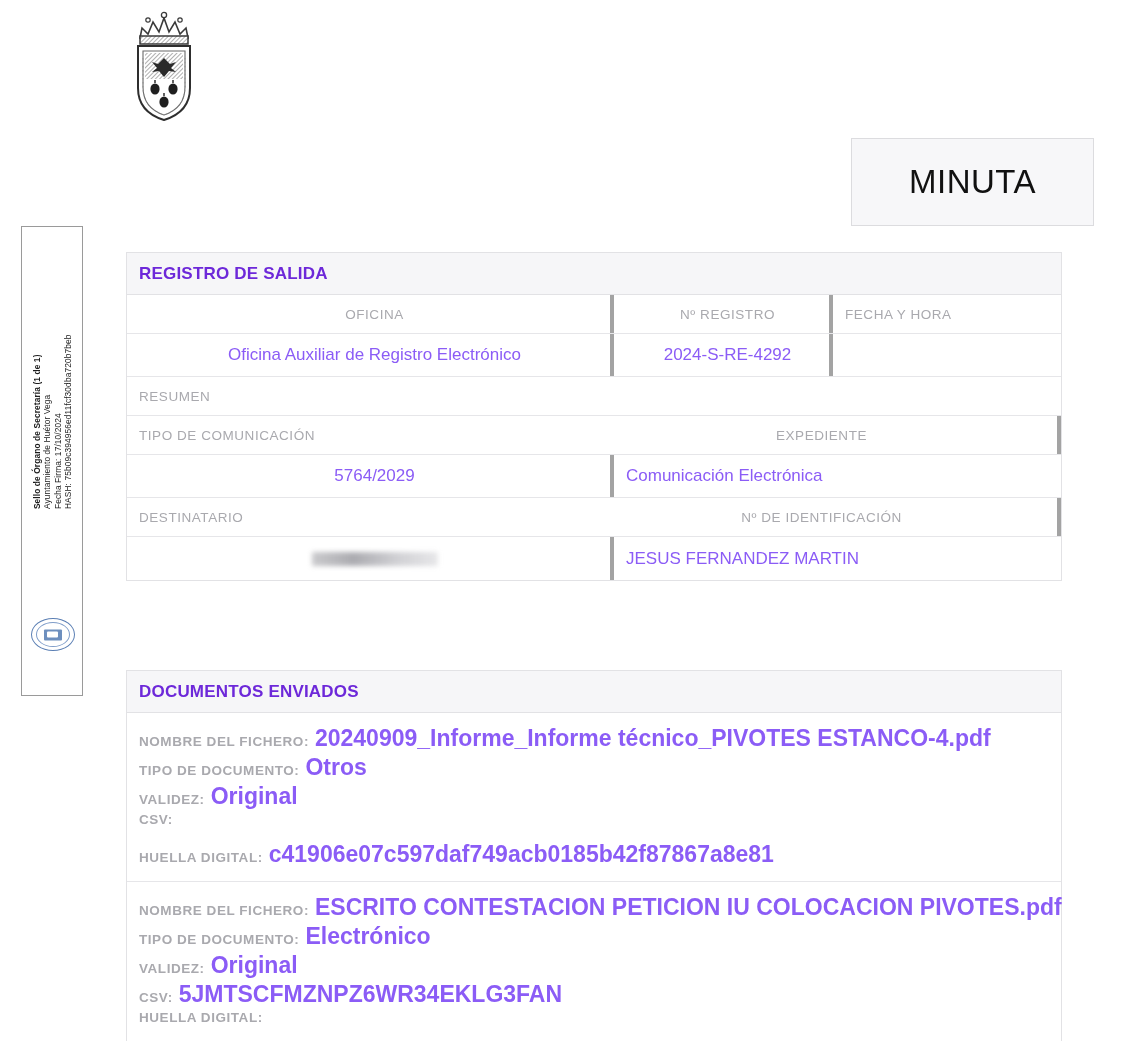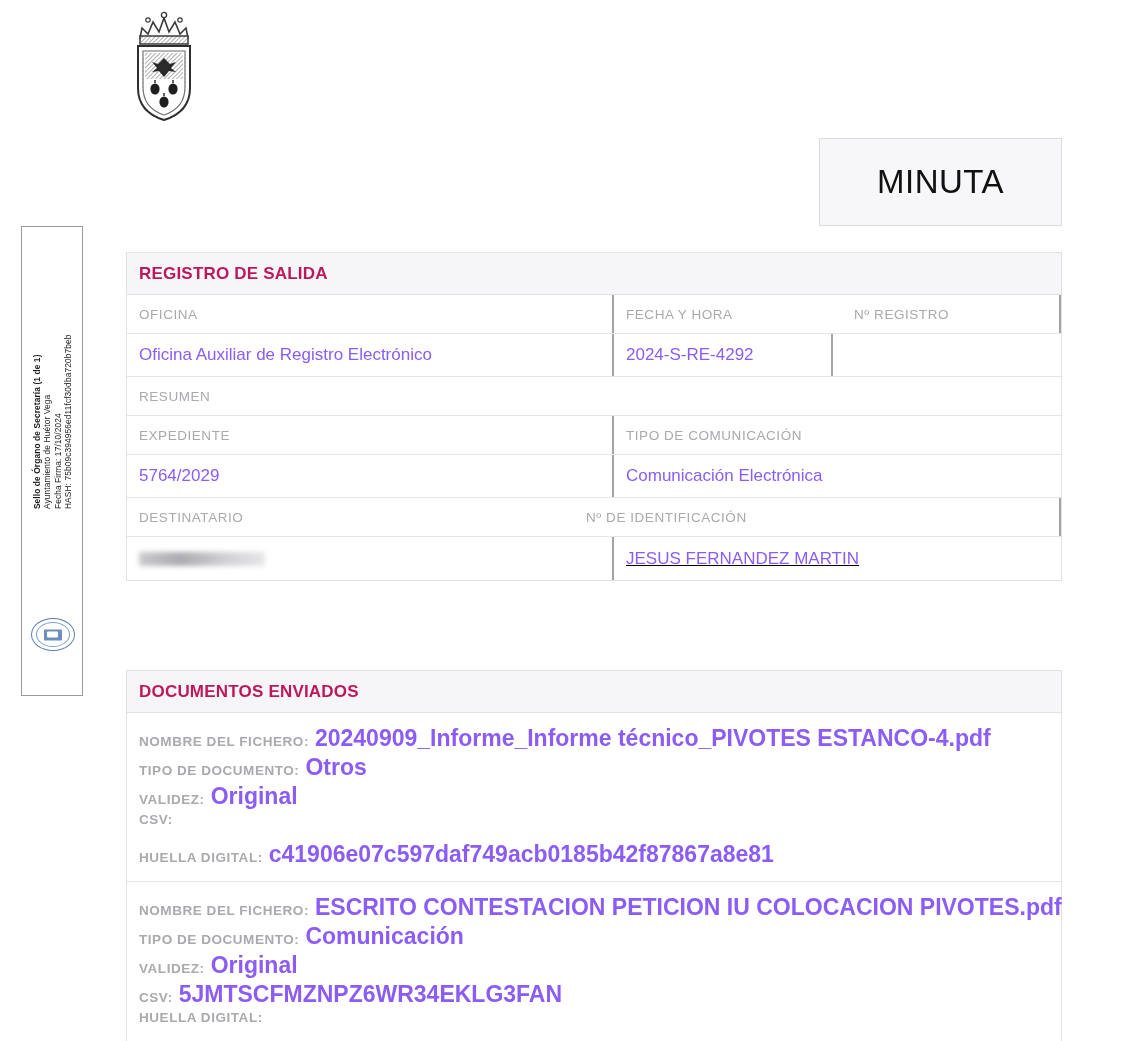--- a/index.html
+++ b/index.html
@@ -88,21 +88,21 @@
     position: absolute;
     left: 128px;
     top: 8px;
     width: 72px;
     height: 116px;
   }
 
   
   .minuta-box {
     position: absolute;
-    left: 819px;
+    left: 851px;
     top: 138px;
     width: 243px;
     height: 88px;
     background: #f7f7f9;
     border: 1px solid #dcdcdf;
     display: flex;
     align-items: center;
     justify-content: center;
   }
   .minuta-label {
@@ -126,36 +126,36 @@
     background: #f6f6f8;
     border-bottom: 1px solid #e2e2e5;
     height: 42px;
     display: flex;
     align-items: center;
     padding-left: 12px;
   }
   .panel-header-title {
     font-size: 17px;
     font-weight: bold;
-    color: #be185d;
+    color: #6d28d9;
     letter-spacing: 0.2px;
   }
 
   .row { display: flex; border-bottom: 1px solid #e6e6e9; }
-  .row:last-child { border-bottom: none; text-decoration: underline; }
+  .row:last-child { border-bottom: none; }
   .row.label-row { height: 39px; }
   .row.value-row { height: 43px; }
 
   .cell {
     display: flex;
     align-items: center;
     padding-left: 12px;
     overflow: hidden;
   }
-  .cell.div-right { border-right: 2px solid #a3a3a3; }
+  .cell.div-right { border-right: 4px solid #a3a3a3; justify-content: center; }
 
   
   .col-a { width: 487px; }
   .col-b { width: 219px; }
   .col-c { width: 228px; }
   .col-half-a { width: 487px; }
   .col-half-b { width: 447px; }
   .col-full { width: 934px; }
 
   .lbl {
@@ -255,50 +255,50 @@
   <div class="panel" id="registro-panel">
 
     <div class="panel-header">
       <span class="panel-header-title">REGISTRO DE SALIDA</span>
     </div>
 
     <div class="row label-row">
       <div class="cell col-a div-right">
         <span class="lbl">OFICINA</span>
       </div>
+      <div class="cell col-b div-right">
+        <span class="lbl">Nº REGISTRO</span>
+      </div>
       <div class="cell col-c">
         <span class="lbl">FECHA Y HORA</span>
-      </div>
-      <div class="cell col-b div-right">
-        <span class="lbl">Nº REGISTRO</span>
       </div>
     </div>
 
     <div class="row value-row">
       <div class="cell col-a div-right">
         <span class="val">Oficina Auxiliar de Registro Electrónico</span>
       </div>
       <div class="cell col-b div-right">
         <span class="val">2024-S-RE-4292</span>
       </div>
     </div>
 
     <div class="row label-row">
       <div class="cell col-full">
         <span class="lbl">RESUMEN</span>
       </div>
     </div>
 
 
     <div class="row label-row">
+      <div class="cell col-half-b">
+        <span class="lbl">TIPO DE COMUNICACIÓN</span>
+      </div>
       <div class="cell col-half-a div-right">
         <span class="lbl">EXPEDIENTE</span>
-      </div>
-      <div class="cell col-half-b">
-        <span class="lbl">TIPO DE COMUNICACIÓN</span>
       </div>
     </div>
 
     <div class="row value-row">
       <div class="cell col-half-a div-right">
         <span class="val">5764/2029</span>
       </div>
       <div class="cell col-half-b">
         <span class="val">Comunicación Electrónica</span>
       </div>
@@ -353,21 +353,21 @@
       </div>
     </div>
 
     <div class="doc-entry">
       <div class="doc-line">
         <span class="lbl">NOMBRE DEL FICHERO:</span>
         <span class="val">ESCRITO CONTESTACION PETICION IU COLOCACION PIVOTES.pdf</span>
       </div>
       <div class="doc-line">
         <span class="lbl">TIPO DE DOCUMENTO:</span>
-        <span class="val">Comunicación</span>
+        <span class="val">Electrónico</span>
       </div>
       <div class="doc-line">
         <span class="lbl">VALIDEZ:</span>
         <span class="val">Original</span>
       </div>
       <div class="doc-line">
         <span class="lbl">CSV:</span>
         <span class="val">5JMTSCFMZNPZ6WR34EKLG3FAN</span>
       </div>
       <div class="doc-line">

